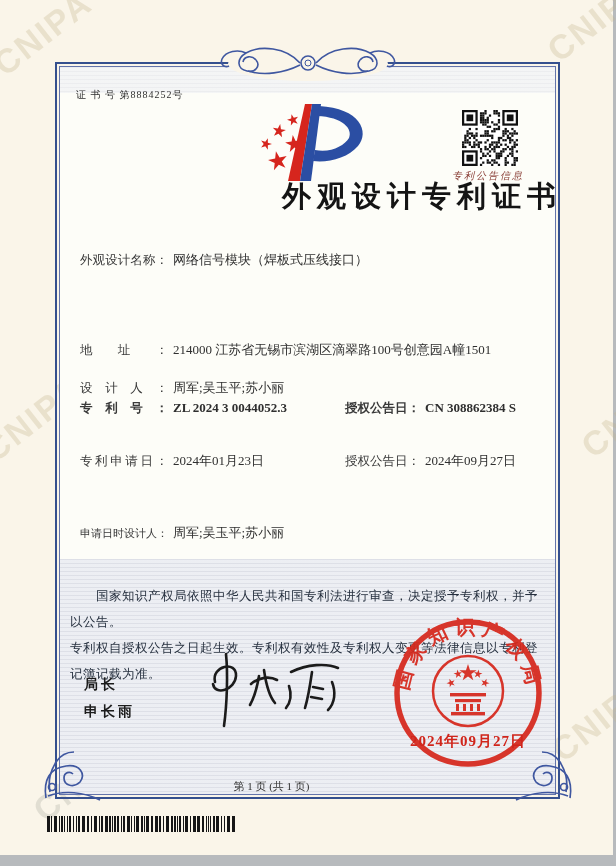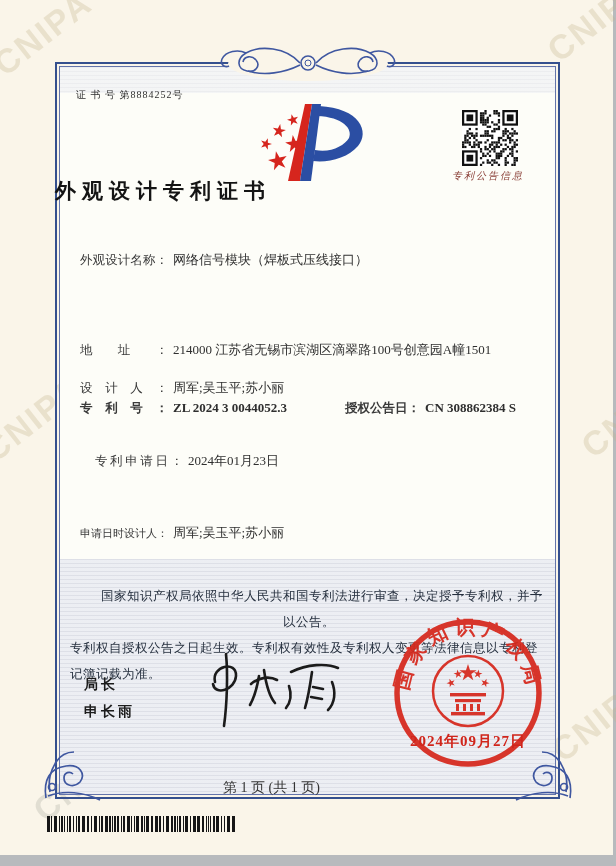--- a/index.html
+++ b/index.html
@@ -14,41 +14,41 @@
   .frame{position:absolute;left:55px;top:62px;width:505px;height:737px;
          border:2px solid #35508e;box-sizing:border-box;}
   .frame-inner{position:absolute;inset:2px;border:1px solid #6374ab;background:#fdfdf8;overflow:hidden;}
   .band{position:absolute;left:0;right:0;
         background:repeating-linear-gradient(180deg, rgba(140,147,188,0.28) 0 1px, rgba(223,226,239,0.55) 1px 4px);}
   .band-top{top:0;height:26px;opacity:.55;}
   .band-bottom{bottom:0;height:235px;}
   
   .abs{position:absolute;}
   .cert-no{left:76px;top:88px;font-size:10px;color:#2e2e2e;letter-spacing:1px;}
-  .title{left:55px;top:177px;width:507px;text-align:left;font-size:21px;font-weight:bold;
+  .title{left:55px;top:177px;width:507px;text-align:right;font-size:29px;font-weight:bold;
          color:#141414;letter-spacing:6px;}
   .qr-caption{left:452px;top:169px;width:104px;font-size:10px;color:#8b4038;letter-spacing:2px;
               font-style:italic;}
   .field-row{position:absolute;left:80px;width:472px;font-size:13px;color:#333;white-space:nowrap;}
   .lbl{display:inline-block;width:88px;font-size:12.5px;color:#3a3a3a;
        text-align:justify;text-align-last:justify;vertical-align:baseline;}
   .lbl.small{font-size:11px;}
   .val{margin-left:5px;color:#2f2f2f;}
   .col2{position:absolute;left:265px;top:0;white-space:nowrap;}
   .lbl2{font-size:12.5px;color:#3a3a3a;}
   .statement{left:70px;top:583px;width:478px;font-size:12.5px;line-height:26px;
              color:#26303f;letter-spacing:0.5px;}
-  .statement .ln1{text-indent:26px;text-align:center;}
+  .statement .ln1{text-indent:26px;}
   .officer{font-family:"Liberation Sans","DejaVu Sans",sans-serif;font-size:14px;
            color:#1c1c1c;letter-spacing:3px;font-weight:700;}
   .role{left:84px;top:676px;}
   .name{left:84px;top:703px;}
   .seal-date{left:394px;top:732px;width:148px;text-align:center;font-size:15px;font-weight:bold;
              color:#d0251b;letter-spacing:1px;}
-  .page-info{left:55px;top:779px;width:433px;text-align:center;font-size:14px;color:#333;}
+  .page-info{left:55px;top:779px;width:433px;text-align:center;font-size:11px;color:#333;}
   svg{display:block;}
 </style>
 </head>
 <body>
 
 <div class="stage">
   <div class="paper">
 
     <div class="wm" style="left:-14px;top:14px;">CNIPA</div>
     <div class="wm" style="left:540px;top:0px;">CNIPA</div>
@@ -335,22 +335,25 @@
     </div>
     <div class="field-row" style="top:379px;">
       <span class="lbl">设计人：</span><span class="val">周军;吴玉平;苏小丽</span>
     </div>
     <div class="field-row" style="top:400px;font-weight:bold;">
       <span class="lbl">专利号：</span><span class="val">ZL 2024 3 0044052.3</span>
       <span class="col2">
         <span class="lbl2">授权公告日：</span><span class="val">CN 308862384 S</span>
       </span>
     </div>
-    <div class="field-row" style="top:452px;margin-left:15px;">
+    <div class="field-row" style="top:452px;">
       <span class="lbl">专利申请日：</span><span class="val">2024年01月23日</span>
+      <span class="col2">
+        <span class="lbl2">授权公告日：</span><span class="val">2024年09月27日</span>
+      </span>
     </div>
     <div class="field-row" style="top:524px;">
       <span class="lbl small">申请日时设计人：</span><span class="val">周军;吴玉平;苏小丽</span>
     </div>
 
     <div class="abs statement">
       <div class="ln1">国家知识产权局依照中华人民共和国专利法进行审查，决定授予专利权，并予以公告。</div>
       <div class="ln2">专利权自授权公告之日起生效。专利权有效性及专利权人变更等法律信息以专利登记簿记载为准。</div>
     </div>
 

